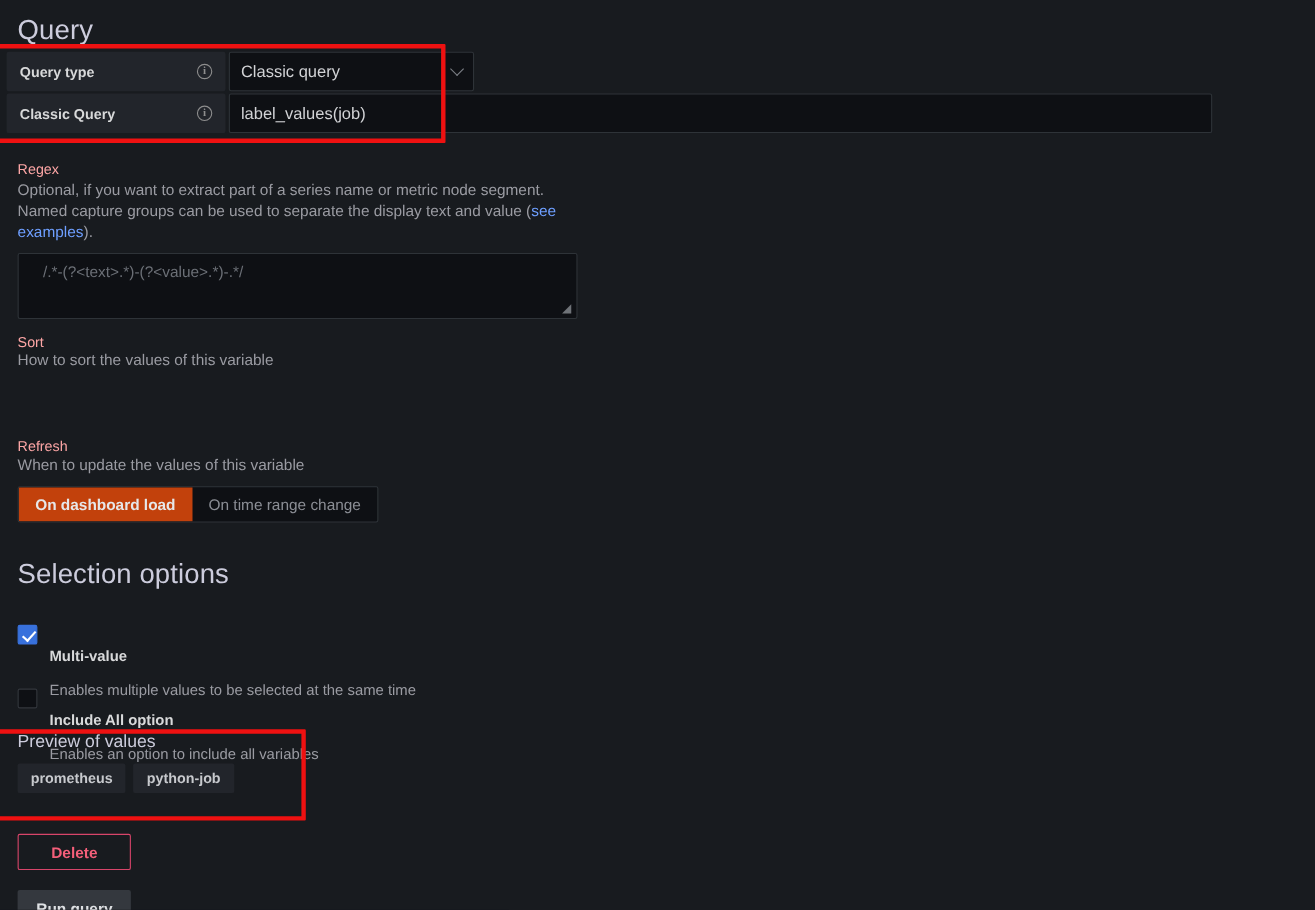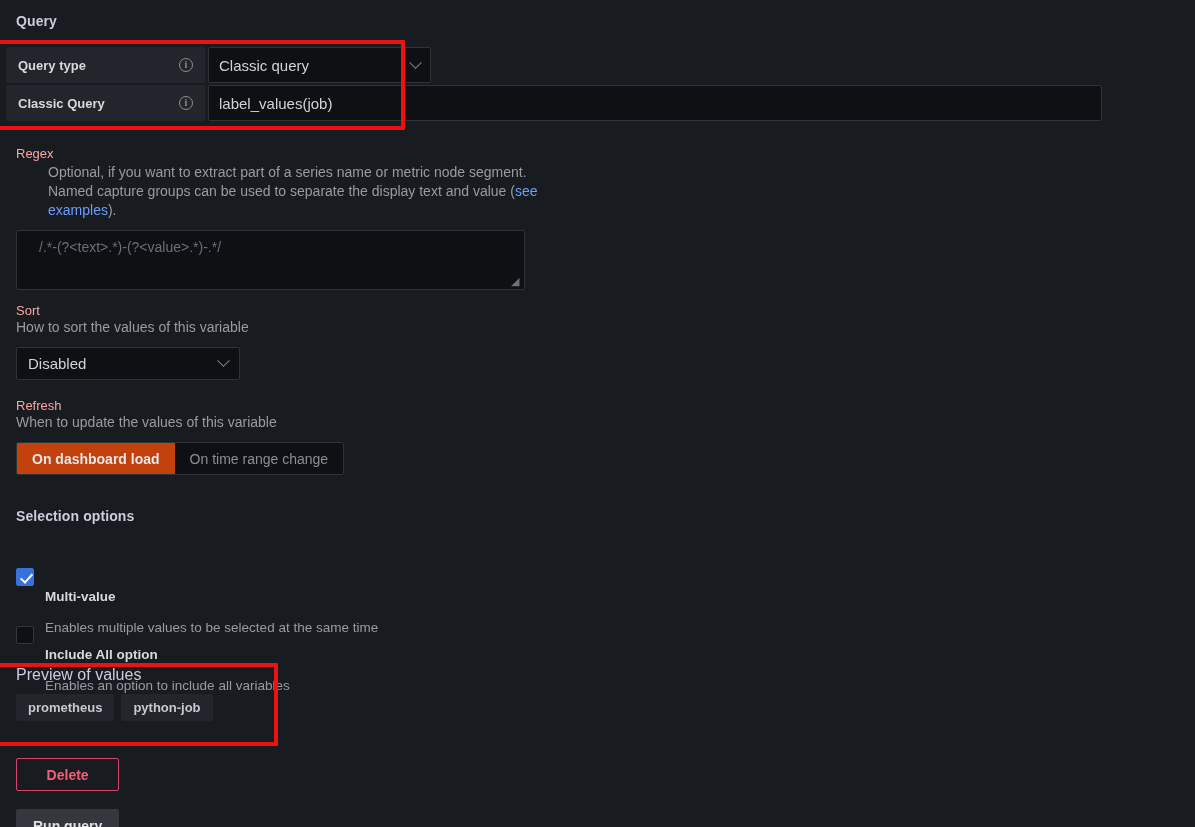--- a/index.html
+++ b/index.html
@@ -9,22 +9,22 @@
     width: 1195px; height: 827px;
     overflow: hidden;
     font-family: "Liberation Sans", sans-serif;
     color: #ccccdc;
     -webkit-font-smoothing: antialiased;
   }
   .page { position: relative; width: 1195px; height: 827px; }
 
   
   .section-title {
-    font-size: 14px;
-    font-weight: 700;
+    font-size: 25px;
+    font-weight: 400;
     color: #ccccdc;
     letter-spacing: .1px;
   }
   h-sub, .field-label {
     font-size: 13px;
     font-weight: 400;
     color: #fca5a5;
   }
   .field-desc {
     font-size: 14px;
@@ -68,21 +68,21 @@
   .q-input.wide { width: 894px; }
   .chev {
     width: 9px; height: 9px;
     border-right: 1.6px solid #7b7f86;
     border-bottom: 1.6px solid #7b7f86;
     transform: rotate(45deg) translate(-2px,-2px);
   }
 
   
   .regex-block { position: absolute; left: 16px; top: 146px; width: 560px; }
-  .regex-desc { width: 520px; margin-top: 2px; margin-left: 32px; }
+  .regex-desc { width: 520px; margin-top: 2px; }
   .regex-area {
     margin-top: 10px;
     width: 509px; height: 60px;
     background: #0e1014;
     border: 1px solid #2e3338;
     border-radius: 2px;
     position: relative;
     padding: 8px 22px;
     font-size: 14px;
     color: #6b6f76;
@@ -232,24 +232,20 @@
     <div class="field-desc regex-desc"><span>Optional, if you want to extract part of a series name or metric node segment. Named capture groups can be used to separate the display text and value (</span><a class="inline-link" href="#">see examples</a><span>).</span></div>
     <div class="regex-area">
       <span>/.*-(?&lt;text&gt;.*)-(?&lt;value&gt;.*)-.*/</span>
       <span class="resize-grip">◢</span>
     </div>
   </div>
 
   <div class="sort-block">
     <div class="field-label">Sort</div>
     <div class="field-desc">How to sort the values of this variable</div>
-    <div class="select-box">
-      <span>Disabled</span>
-      <span class="chev"></span>
-    </div>
   </div>
 
   <div class="refresh-block">
     <div class="field-label">Refresh</div>
     <div class="field-desc">When to update the values of this variable</div>
     <div class="radio-group">
       <button class="radio-btn active">On dashboard load</button>
       <button class="radio-btn">On time range change</button>
     </div>
   </div>

